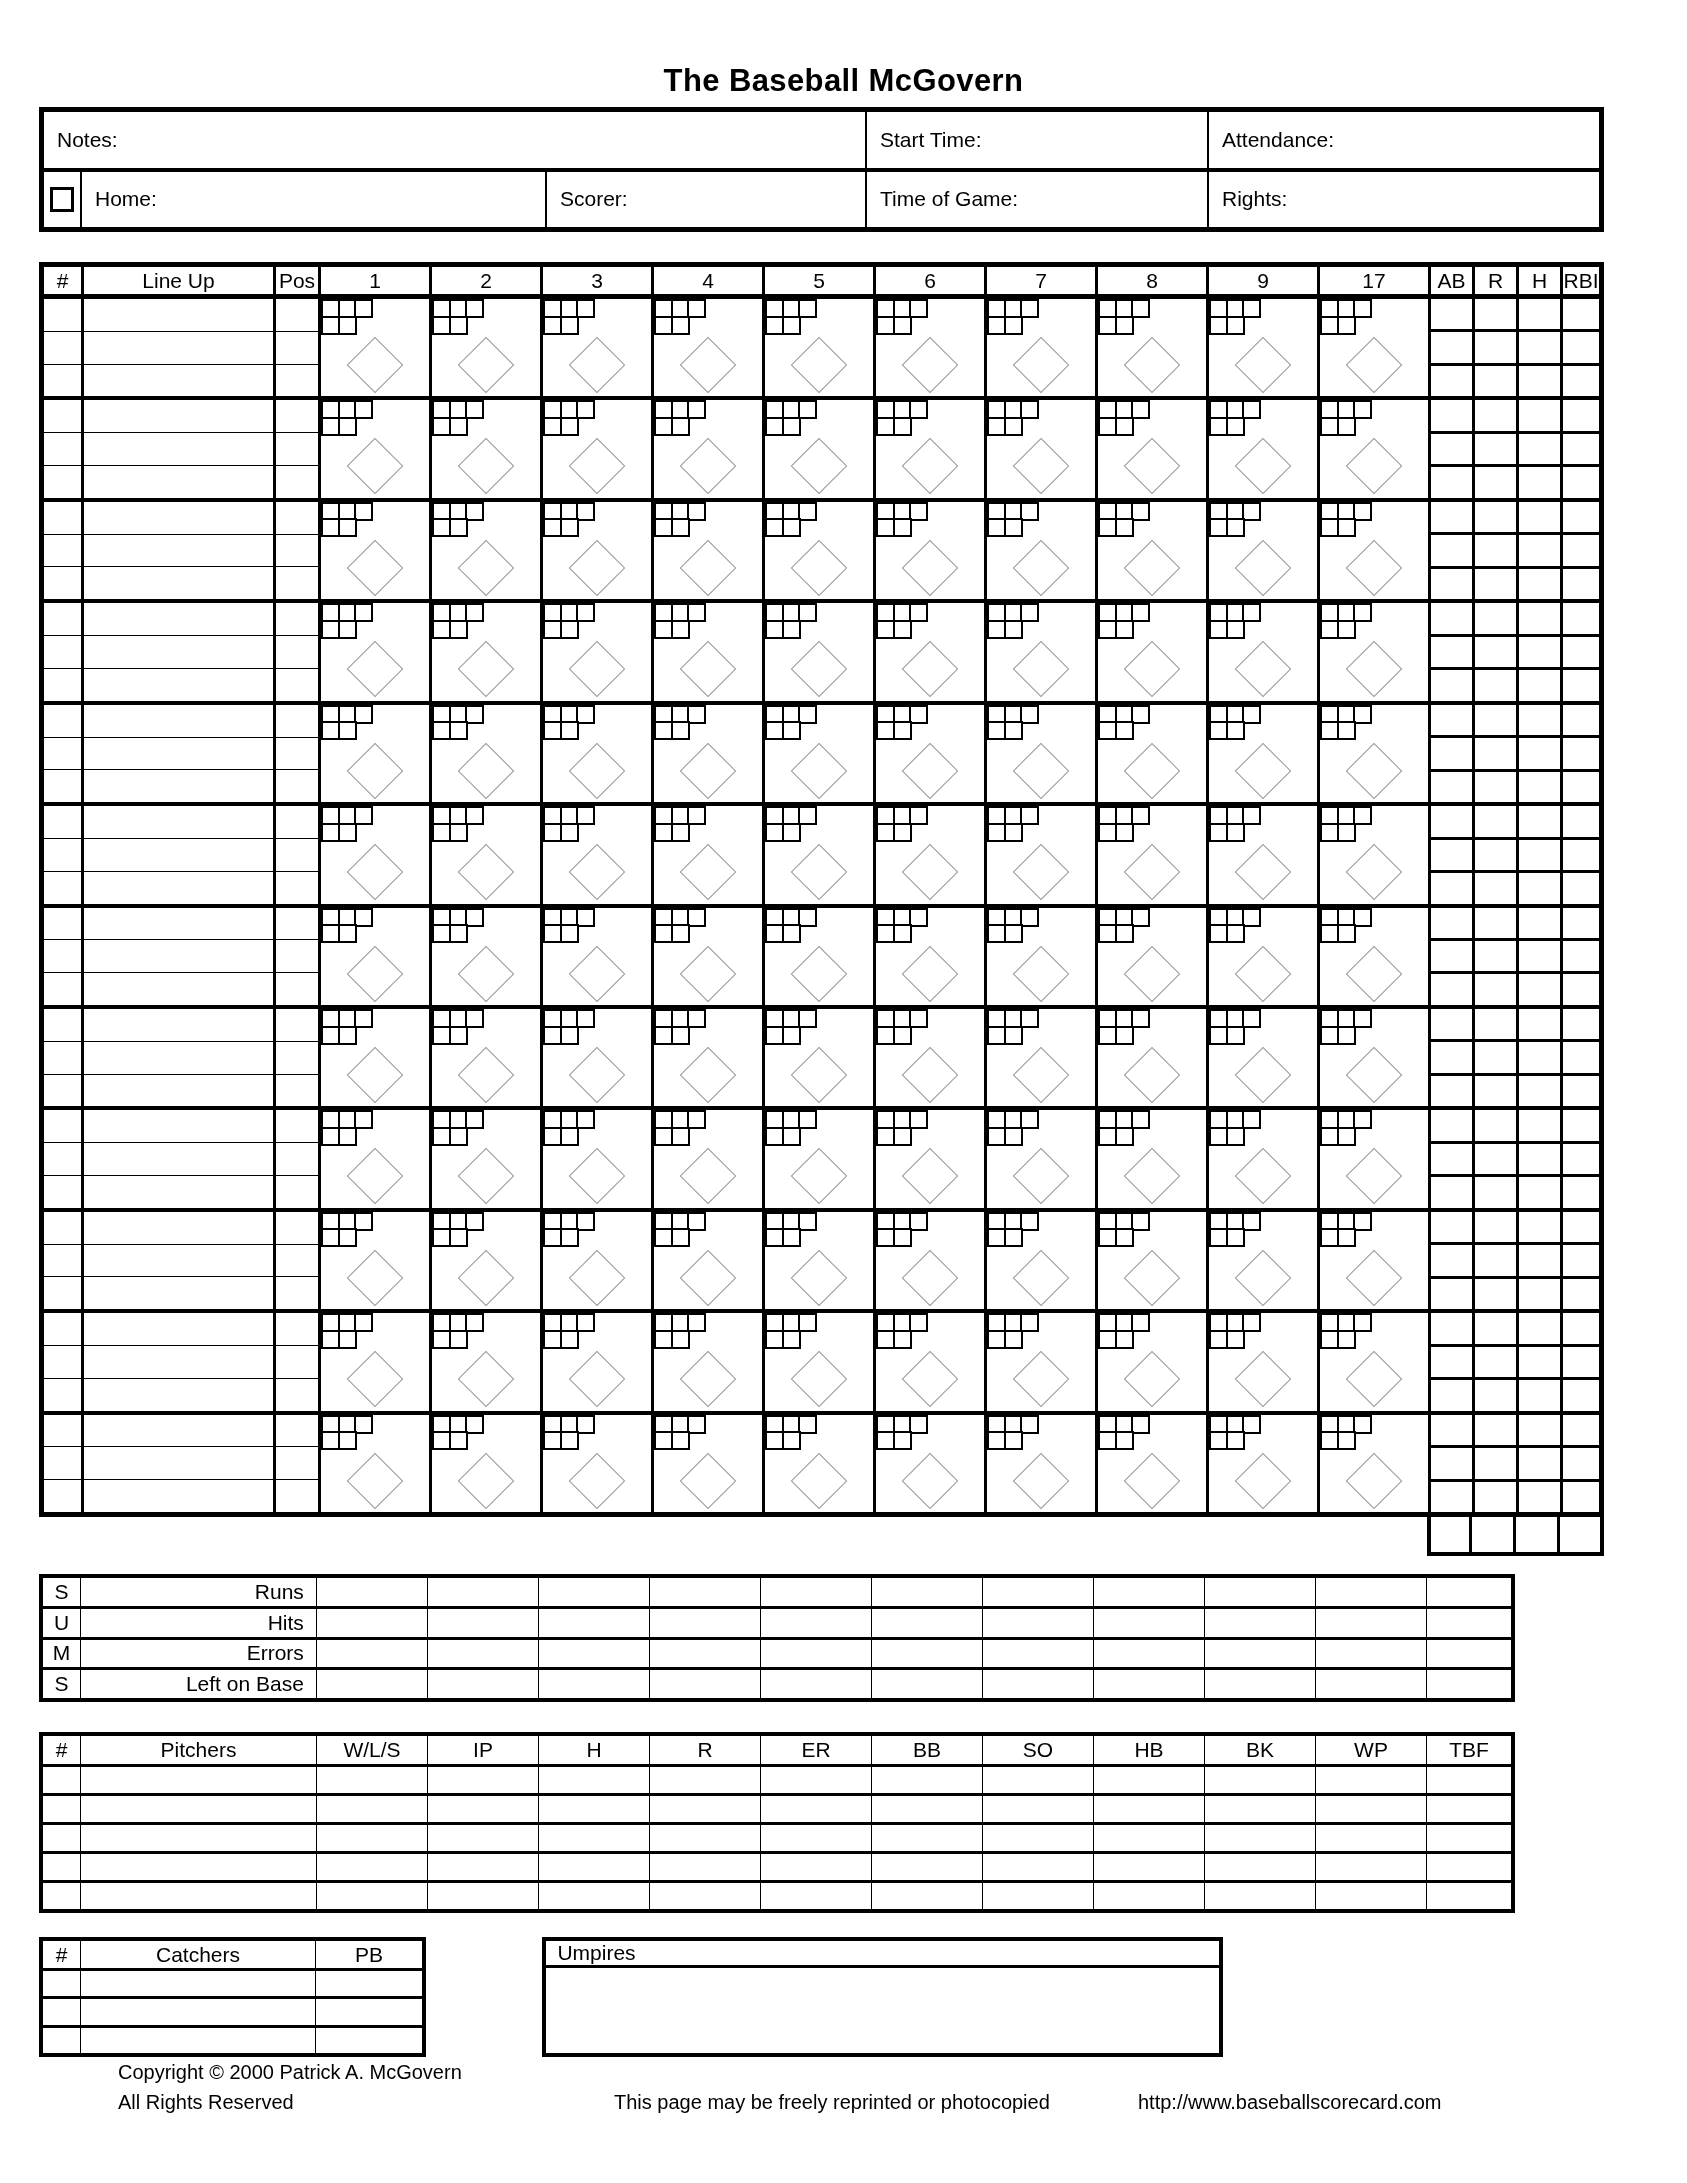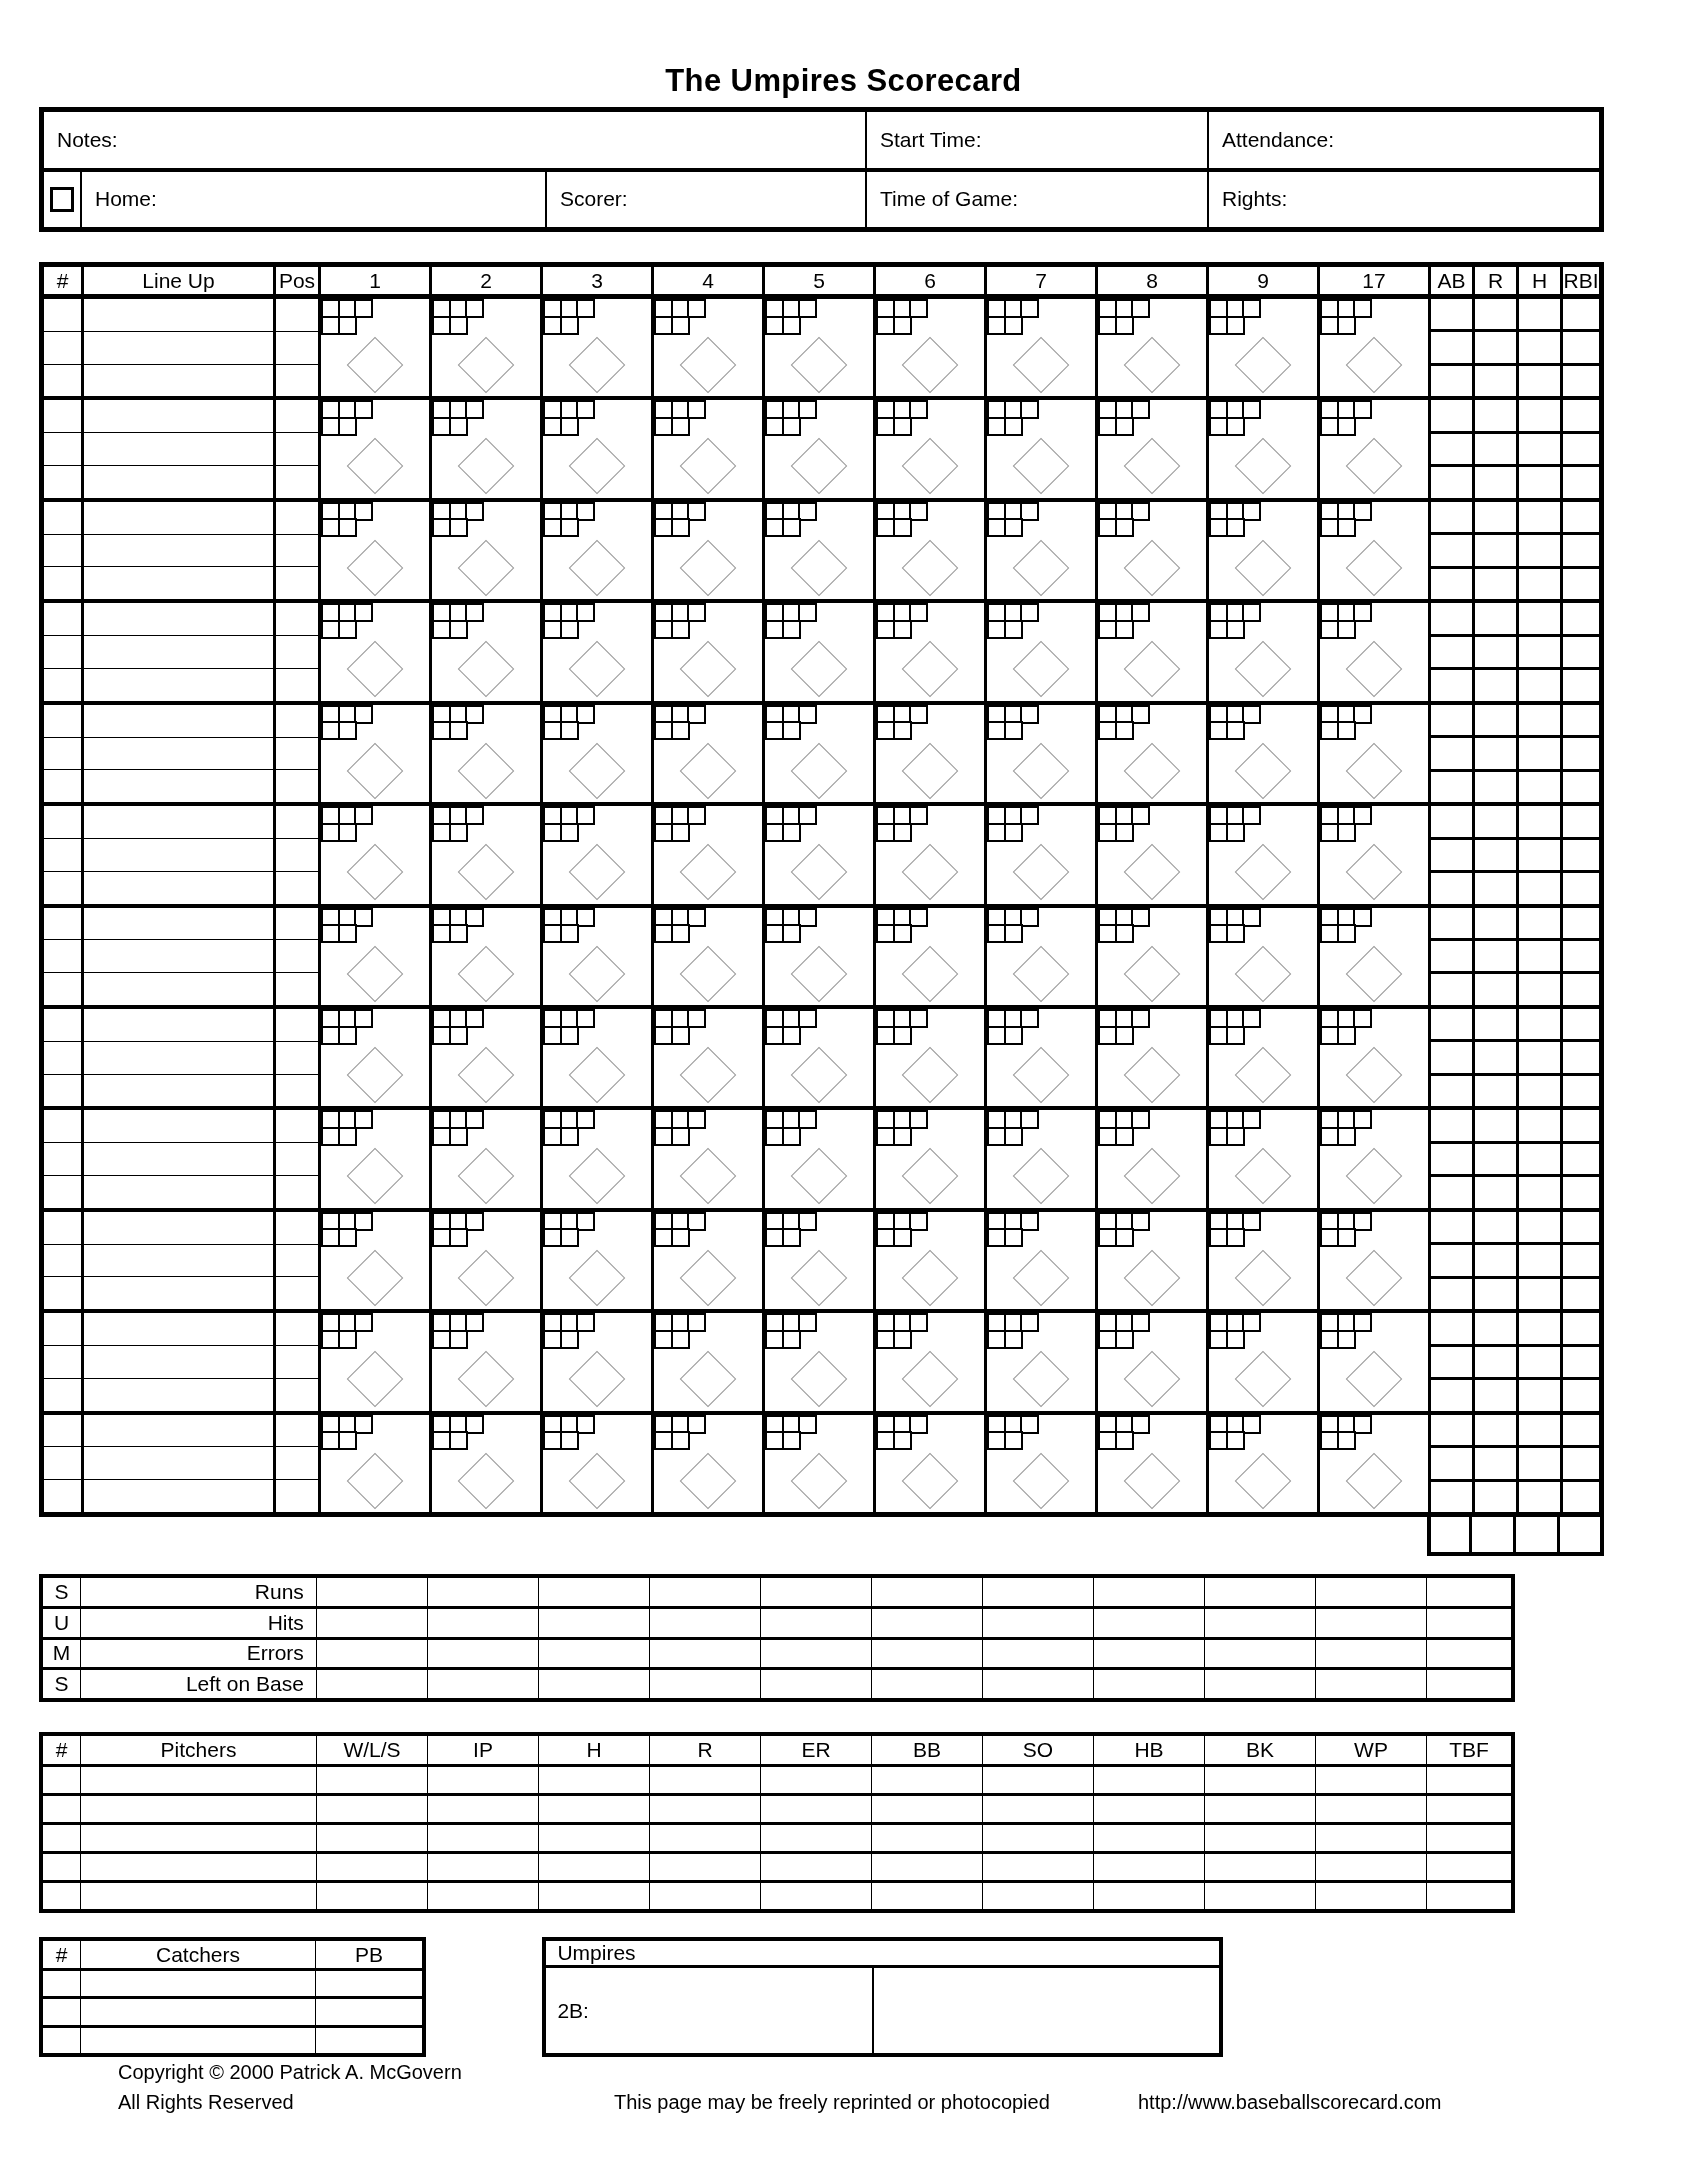--- a/index.html
+++ b/index.html
@@ -90,21 +90,21 @@
   #f-copy{left:118px;top:2061px;}
   #f-rights{left:118px;top:2091px;}
   #f-note{left:614px;top:2091px;}
   #f-url{left:1138px;top:2091px;}
 </style>
 </head>
 <body>
 
 <div id="page">
 
-  <div id="title" class="abs">The Umpires Scorecard</div>
+  <div id="title" class="abs">The Baseball McGovern</div>
 
   <div id="info" class="abs">
     <div class="i-row">
       <div class="i-cell i-br w-notes">Notes:</div>
       <div class="i-cell i-br w-start">Start Time:</div>
       <div class="i-cell i-fill">Attendance:</div>
     </div>
     <div class="i-row">
       <div class="i-cell i-chk">
         <span class="chk"></span>
@@ -1723,24 +1723,20 @@
       </div>
       <div class="k-row">
         <div class="k-num"></div>
         <div class="k-name"></div>
         <div class="k-pb"></div>
       </div>
     </div>
 
   <div id="umps" class="abs">
     <div class="u-head">Umpires</div>
-    <div class="u-row">
-      <div class="u-left">2B:</div>
-      <div class="u-right"></div>
-    </div>
   </div>
 
   <div id="f-copy" class="abs foot">Copyright © 2000 Patrick A. McGovern</div>
   <div id="f-rights" class="abs foot">All Rights Reserved</div>
   <div id="f-note" class="abs foot">This page may be freely reprinted or photocopied</div>
   <div id="f-url" class="abs foot">http://www.baseballscorecard.com</div>
 
 </div>
 
 

